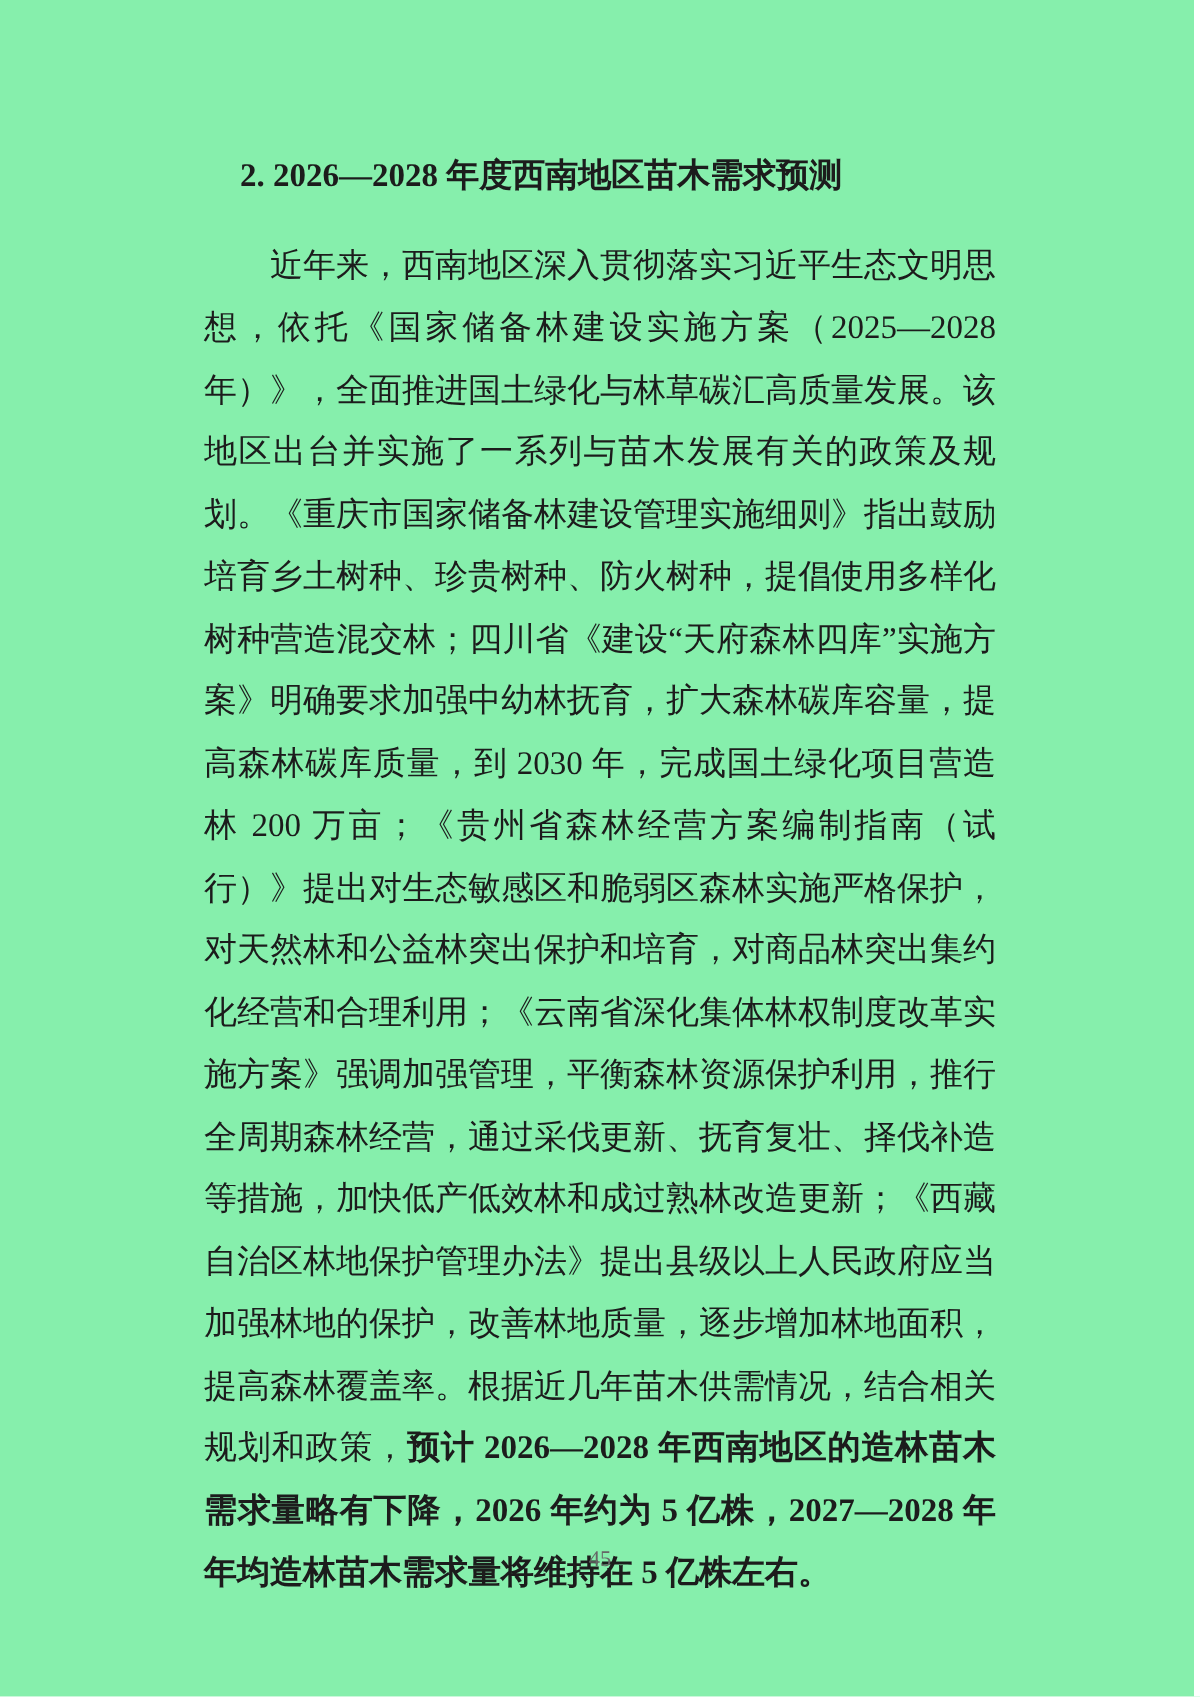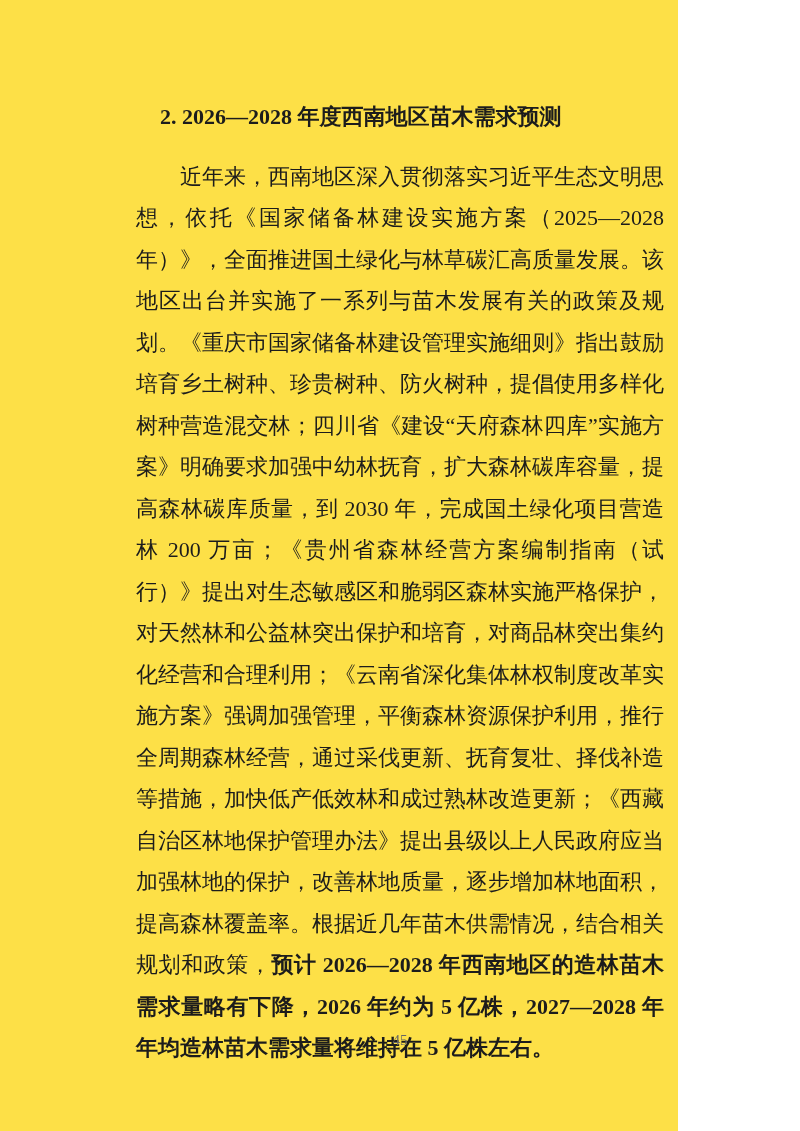--- a/index.html
+++ b/index.html
@@ -2,23 +2,23 @@
 <html><head>
 <meta charset="utf-8">
 <style>
   html, body {
     margin: 0;
     padding: 0;
     background: #ffffff;
   }
   .page {
     position: relative;
-    width: 678px;
+    width: 796px;
     height: 1131px;
-    background: #fde047;
+    background: #86efac;
     font-family: "Liberation Serif", "DejaVu Serif", serif;
     color: #1c1c1c;
     overflow: hidden;
     box-sizing: border-box;
   }
   .content {
     position: absolute;
     top: 96px;
     left: 120px;
     width: 560px;

